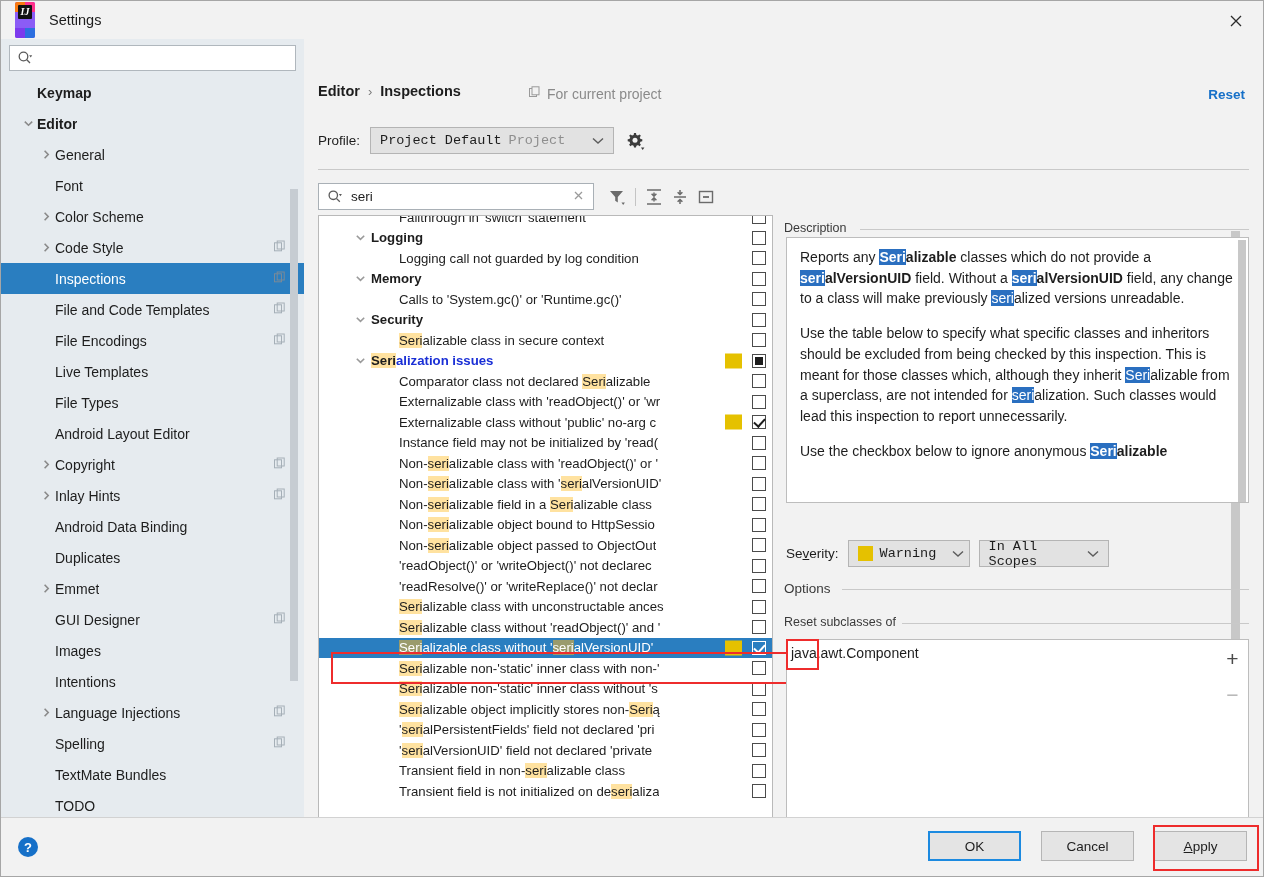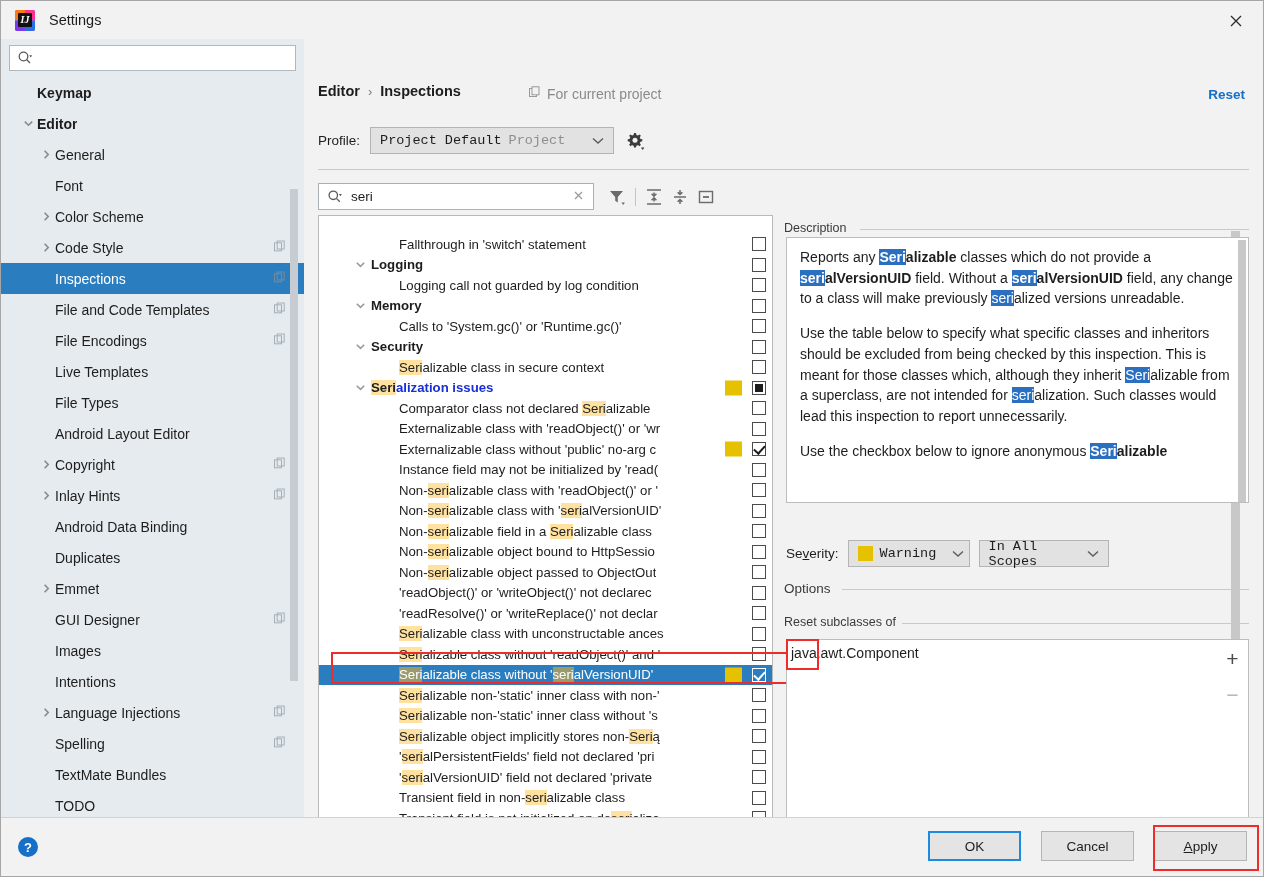--- a/index.html
+++ b/index.html
@@ -9,21 +9,21 @@
     font-size:13px;
     color:#1d1d1d;
     background:#f2f2f2;
     overflow:hidden;
     -webkit-font-smoothing:antialiased;
   }
   .dialog{position:relative;width:1264px;height:877px;background:#f2f2f2;box-sizing:border-box;border:1px solid #a6a6a6;}
 
   
   .titlebar{height:38px;background:#f2f2f2;display:flex;align-items:center;padding-left:14px;position:relative;}
-  .app-icon{width:20px;height:21px;margin-right:14px;position:relative;flex:none;border-radius:2px;overflow:hidden;background:#8b5cf6;}
+  .app-icon{width:20px;height:36px;margin-right:14px;position:relative;flex:none;border-radius:2px;overflow:hidden;background:#8b5cf6;}
   .app-icon i{position:absolute;display:block;}
   .app-icon .q1{left:0;top:0;width:10px;height:10px;background:#f97a12;}
   .app-icon .q2{right:0;top:0;width:10px;height:10px;background:#ff318c;}
   .app-icon .q3{left:0;bottom:0;width:10px;height:10px;background:#7c3aed;}
   .app-icon .q4{right:0;bottom:0;width:10px;height:10px;background:#2d6fe0;}
   .app-icon .core{left:3px;top:3px;width:14px;height:14px;background:#111;border-radius:1px;}
   .app-icon .letter{left:0;top:0;width:20px;height:20px;color:#fff;font-size:10px;font-weight:bold;line-height:20px;text-align:center;font-family:"Liberation Serif",serif;}
   .title-text{font-size:14.5px;color:#1d1d1d;}
   .win-close{position:absolute;right:16px;top:9px;width:22px;height:22px;cursor:default;}
   .win-close svg{display:block;}
@@ -483,21 +483,21 @@
         </div>
         <div class="tb-ico">
           <svg width="20" height="20" viewBox="0 0 20 20">
               <rect x="3.5" y="4.5" width="13" height="11" stroke="#6b6b6b" stroke-width="1.4" fill="none"></rect>
               <path d="M7 10 h6" stroke="#6b6b6b" stroke-width="1.8"></path>
             </svg>
         </div>
       </div>
 
       <div class="insp-panel">
-        <div class="insp-scroll" id="insp-list" style="top: -9px; margin-top: 27px;">
+        <div class="insp-scroll" id="insp-list" style="top: -9px;">
             <div class="insp-row child">
               <span class="txt">Fallthrough in 'switch' statement</span>
               <span class="cbx cb"></span>
             </div>
             <div class="insp-row group">
               <span class="ch">
                 <svg width="11" height="11" viewBox="0 0 11 11">
                   <path d="M1.8 3.8 L5.5 7.4 L9.2 3.8" stroke="#9a9a9a" stroke-width="1.6" fill="none"></path>
                 </svg>
               </span>

